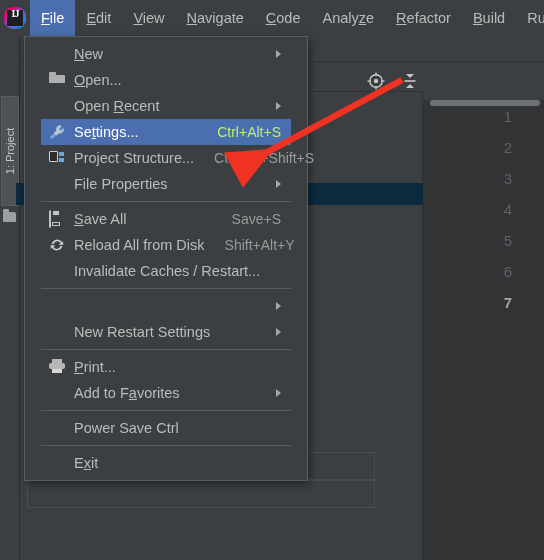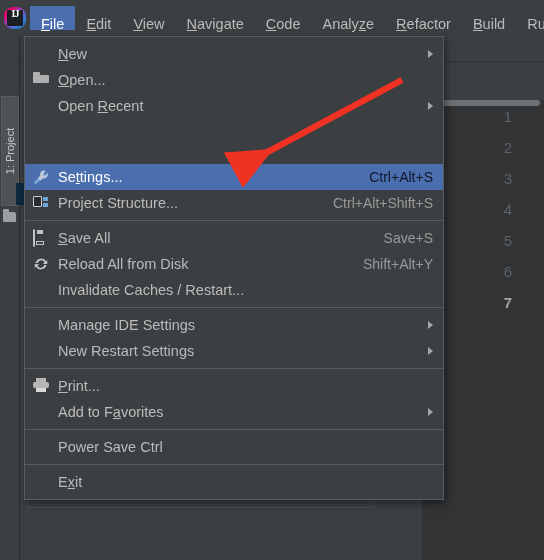--- a/index.html
+++ b/index.html
@@ -54,21 +54,21 @@
     text-align: center;
     font-family: "Liberation Serif", serif;
     font-size: 10px;
     font-weight: bold;
     color: #ffffff;
     letter-spacing: -1px;
     z-index: 2;
     line-height: 12px;
   }
   .menu-item {
-    height: 24px;
+    height: 36px;
     line-height: 36px;
     padding: 0 11px;
     color: #bbbbbb;
     font-size: 14.5px;
     white-space: nowrap;
     cursor: default;
   }
   .menu-item.active {
     background: #4b6eaf;
     color: #ffffff;
@@ -247,54 +247,53 @@
     position: absolute;
     border: 1px solid #4a4d4f;
     box-sizing: border-box;
     background: #3c3f41;
   }
 
   
   .dropdown {
     position: absolute;
     left: 24px; top: 36px;
-    width: 420px;
+    width: 284px;
     background: #3c3f41;
     border: 1px solid #5a5d5f;
     box-sizing: border-box;
-    padding: 4px 0;
+    padding: 4px 16px;
     box-shadow: 2px 3px 8px rgba(0,0,0,0.45);
     z-index: 30;
   }
   .mrow {
     position: relative;
     height: 26px;
     display: flex;
     align-items: center;
     color: #bbbbbb;
     font-size: 14.5px;
     padding-left: 33px;
     padding-right: 10px;
     white-space: nowrap;
     cursor: default;
   }
   .mrow.sel {
     background: #4b6eaf;
     color: #ffffff;
-    margin-top: 45px;
   }
   .mrow .lbl { flex: 0 0 auto; }
   .mrow .lbl .mn { text-decoration: underline; }
   .mrow .accel {
     margin-left: auto;
     color: #9a9a9a;
     font-size: 14px;
     padding-left: 20px;
   }
-  .mrow.sel .accel { color: #0f172a; }
+  .mrow.sel .accel { color: #bef264; }
   .mrow .arrow {
     margin-left: auto;
     width: 0; height: 0;
     border-left: 5px solid #a6a6a6;
     border-top: 4px solid transparent;
     border-bottom: 4px solid transparent;
   }
   .mrow .licon {
     position: absolute;
     left: 8px; top: 50%;
@@ -482,40 +481,43 @@
             <path d="M11.4 1.2a4.3 4.3 0 0 0-4.1 5.6L4.9 9.2l2.5 2.5 2.3-2.3a4.3 4.3 0 0 0 5.2-4.6l-2.3 2.3-1.9-.4-.4-1.9 2.3-2.3c-.3-.1-.6-.2-.9-.2z" fill="#b9c7d6"></path>
           </svg></span>
         <span class="lbl">Se<span class="mn">t</span>tings...</span>
         <span class="accel">Ctrl+Alt+S</span>
       </div>
       <div class="mrow">
         <span class="licon"><span class="ic-proj"><span class="b1"></span><span class="b2"></span><span class="b3"></span></span></span>
         <span class="lbl">Project Structure...</span>
         <span class="accel">Ctrl+Alt+Shift+S</span>
       </div>
+      <div class="mrow">
+        <span class="lbl">File Properties</span>
+        <span class="arrow"></span>
+      </div>
       <div class="msep"></div>
       <div class="mrow">
         <span class="licon"><span class="ic-save"><span class="top"></span><span class="bot"></span></span></span>
         <span class="lbl"><span class="mn">S</span>ave All</span>
         <span class="accel">Save+S</span>
       </div>
       <div class="mrow">
         <span class="licon"><svg width="16" height="16" viewBox="0 0 16 16">
             <path d="M13.2 5.4A5.8 5.8 0 0 0 2.6 7.1h2.1A3.8 3.8 0 0 1 11.6 6l-1.9 1.7 4.6.3-.2-4.6z" fill="#c9c9c9"></path>
             <path d="M2.8 10.6A5.8 5.8 0 0 0 13.4 9h-2.1a3.8 3.8 0 0 1-6.9 1.1l1.9-1.7-4.6-.3.2 4.6z" fill="#c9c9c9"></path>
           </svg></span>
         <span class="lbl">Reload All from Disk</span>
         <span class="accel">Shift+Alt+Y</span>
       </div>
       <div class="mrow">
         <span class="lbl">Invalidate Caches / Restart...</span>
       </div>
       <div class="msep"></div>
       <div class="mrow">
-        <span class="lbl">Manage IDE Settings</span>
         <span class="arrow"></span>
       </div>
       <div class="mrow">
         <span class="lbl">New Restart Settings</span>
         <span class="arrow"></span>
       </div>
       <div class="msep"></div>
       <div class="mrow">
         <span class="licon"><span class="ic-print"><span class="paper-top"></span><span class="body"></span><span class="paper-bot"></span></span></span>
         <span class="lbl"><span class="mn">P</span>rint...</span>

